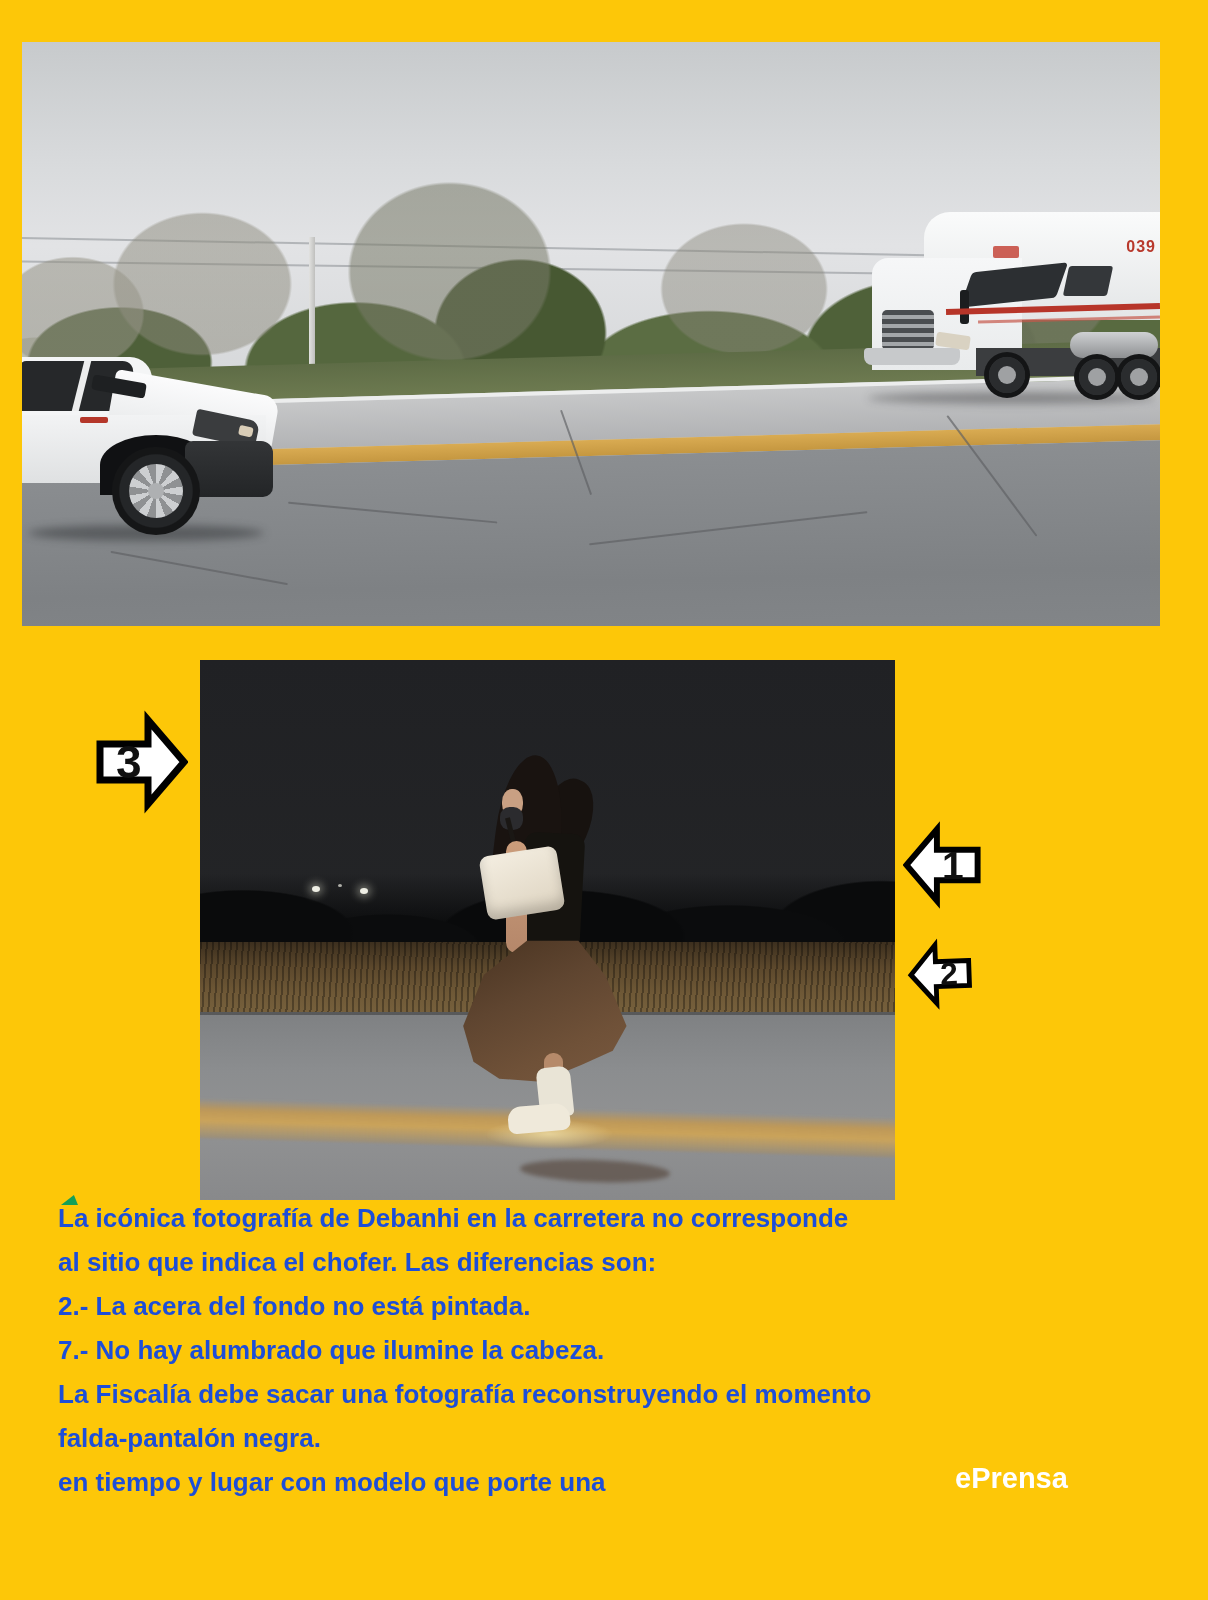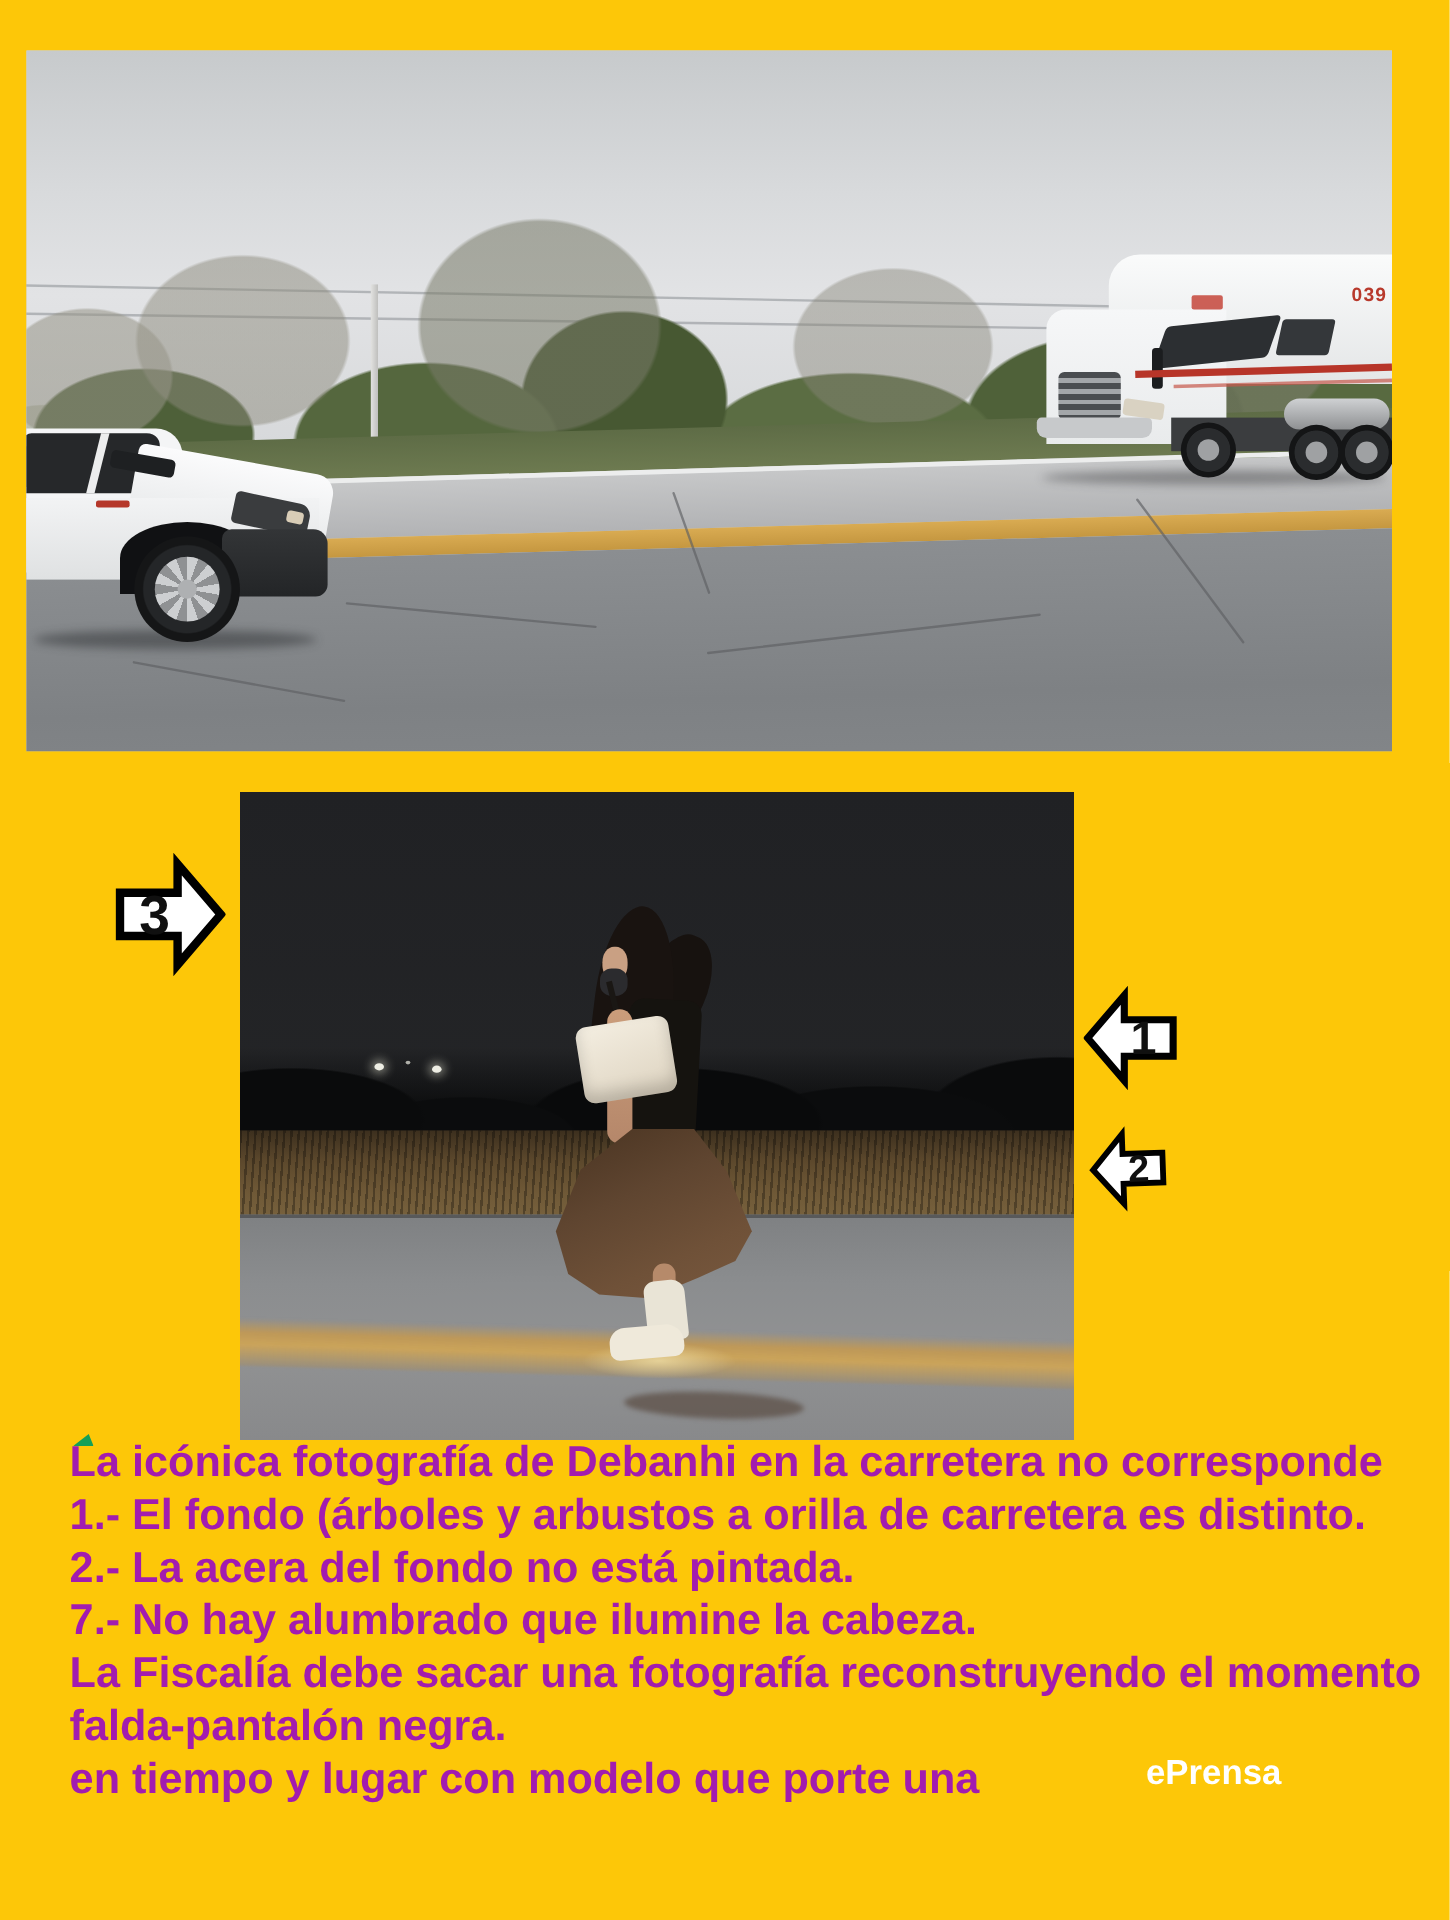--- a/index.html
+++ b/index.html
@@ -128,21 +128,21 @@
   .w-glow{position:absolute;left:34px;top:364px;width:130px;height:30px;background:radial-gradient(ellipse,rgba(238,221,165,.8) 0%,rgba(238,221,165,0) 70%);}
 
   
   .arrow{position:absolute;}
   .arrow text{font-family:"Liberation Sans",sans-serif;font-weight:bold;fill:#101010;}
   .arrow-1{left:903px;top:818px;width:78px;height:94px;}
   .arrow-2{left:896px;top:938px;width:88px;height:72px;transform:rotate(-2deg);}
   .arrow-3{left:96px;top:710px;width:92px;height:104px;}
 
   
-  .caption{position:absolute;left:58px;top:1196px;color:#a21caf;font-weight:bold;font-size:36px;line-height:44px;}
+  .caption{position:absolute;left:58px;top:1196px;color:#1d4ed8;font-weight:bold;font-size:26px;line-height:44px;}
   .caption div{white-space:nowrap;}
   .watermark{position:absolute;left:955px;top:1462px;color:#FFFFFF;font-weight:bold;font-size:29px;}
   .green-artifact{position:absolute;left:61px;top:1195px;width:17px;height:10px;background:#14a058;clip-path:polygon(0 100%,100% 100%,76% 0);}
 </style>
 </head>
 <body>
 
 <div class="canvas">
 
   <div class="photo-top">
@@ -243,21 +243,21 @@
   </svg>
 
   <svg class="arrow arrow-2" viewBox="0 0 92 104">
     <path d="M88 34 H40 V10 L4 52 L40 94 V70 H88 Z" fill="#FFFFFF" stroke="#000000" stroke-width="7" stroke-linejoin="miter"></path>
     <text x="46" y="68" font-size="46">2</text>
   </svg>
 
   <div class="green-artifact"></div>
   <div class="caption">
     <div>La icónica fotografía de Debanhi en la carretera no corresponde</div>
-    <div>1.- El fondo (árboles y arbustos a orilla de carretera es distinto.</div>
+    <div>al sitio que indica el chofer. Las diferencias son:</div>
     <div>2.- La acera del fondo no está pintada.</div>
     <div>7.- No hay alumbrado que ilumine la cabeza.</div>
     <div>La Fiscalía debe sacar una fotografía reconstruyendo el momento</div>
     <div>falda-pantalón negra.</div>
     <div>en tiempo y lugar con modelo que porte una</div>
   </div>
 
   <div class="watermark">ePrensa</div>
 
 </div>

